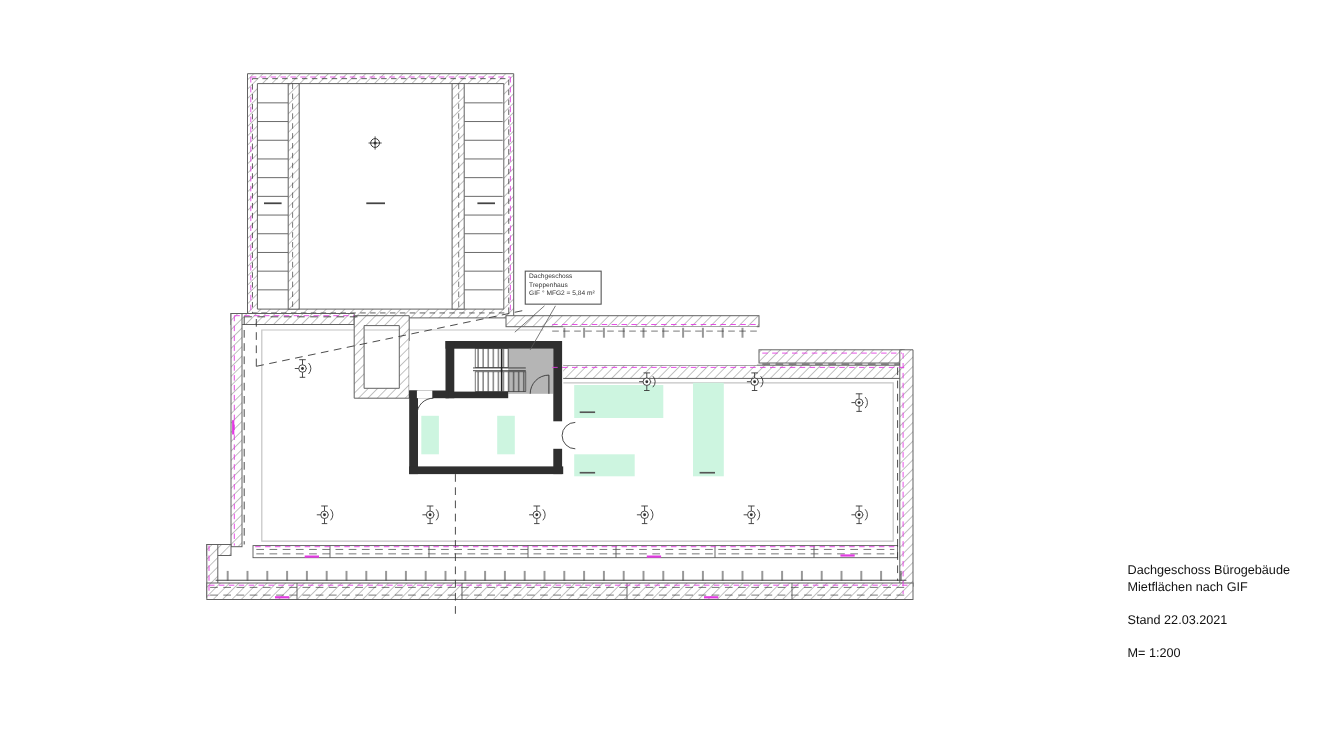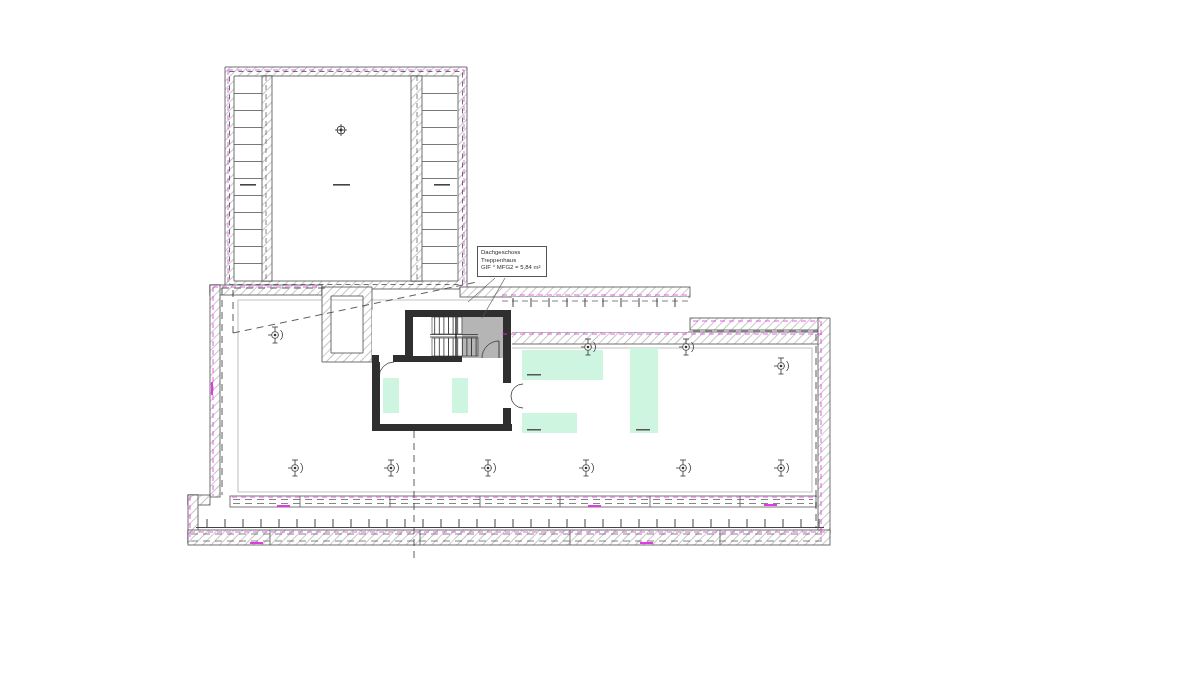--- a/index.html
+++ b/index.html
@@ -225,14 +225,22 @@
     <line x1="495" y1="278" x2="468" y2="302"></line>
   </g>
 </svg>
 
 <div class="annot-box">
   <div>Dachgeschoss</div>
   <div>Treppenhaus</div>
   <div>GIF ° MFG2 = 5,84 m²</div>
 </div>
 
-
+<div class="title-block">
+  <div>Dachgeschoss Bürogebäude</div>
+  <div>Mietflächen nach GIF</div>
+  <div class="gap"></div>
+  <div>Stand 22.03.2021</div>
+  <div class="gap"></div>
+  <div>M= 1:200</div>
 </div>
 
+</div>
+
 </body></html>

